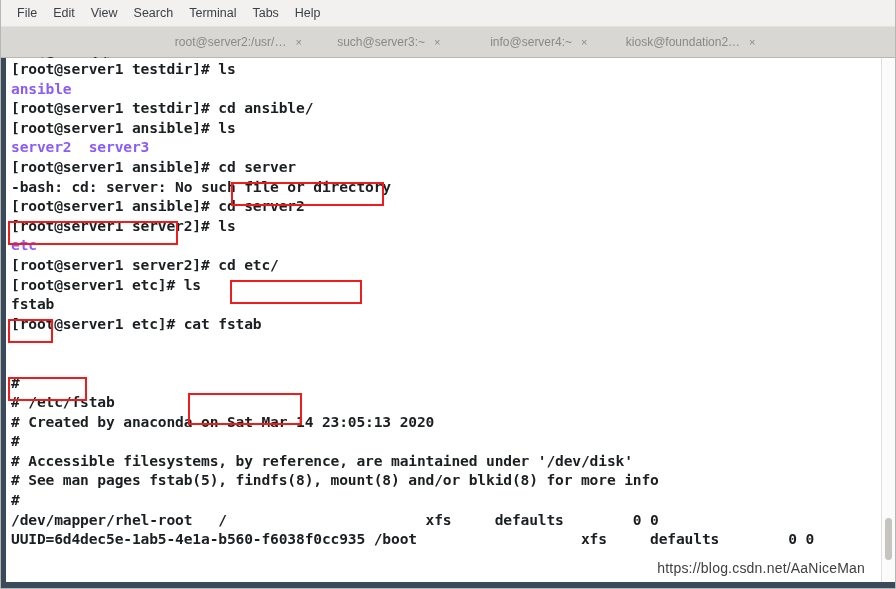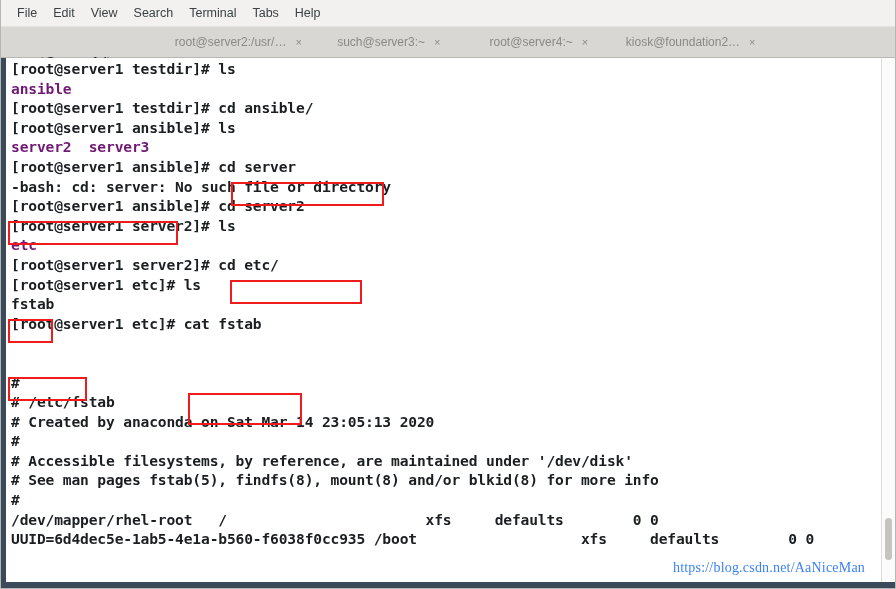--- a/index.html
+++ b/index.html
@@ -151,21 +151,21 @@
     font-family: "DejaVu Sans Mono", "Liberation Mono", monospace;
     font-size: 14.6px;
     font-weight: bold;
     line-height: 19.6px;
     color: #1b1f21;
     white-space: pre;
     letter-spacing: -0.15px;
     padding-left: 3px;
   }
   .tline { height: 19.6px; }
-  .blue { color: #701a75; }
+  .blue { color: #8b5cf6; }
 
   
   #scrollbar {
     width: 13px;
     flex: 0 0 13px;
     background: #fbfbfb;
     border-left: 1px solid #e0dedb;
     position: relative;
   }
   #scroll-thumb {
@@ -185,23 +185,23 @@
     box-sizing: border-box;
     pointer-events: none;
     background: transparent;
   }
 
   
   #watermark {
     position: absolute;
     right: 16px;
     bottom: 6px;
-    font-family: Liberation Serif, serif;
+    font-family: Liberation Sans, sans-serif;
     font-size: 14px;
-    color: #3b82f6;
+    color: #404040;
     letter-spacing: 0.2px;
     white-space: nowrap;
   }
 
   
   #bottombar {
     height: 6px;
     min-height: 6px;
     background: #3b4a5a;
   }
@@ -229,21 +229,21 @@
     </div>
     <div class="tab" style="min-width:150px;justify-content:space-between;">
       <span>root@server2:/usr/…</span>
       <span class="tab-close">×</span>
     </div>
     <div class="tab" style="min-width:150px;">
       <span>such@server3:~</span>
       <span class="tab-close">×</span>
     </div>
     <div class="tab" style="min-width:150px;">
-      <span>root@server4:~</span>
+      <span>info@server4:~</span>
       <span class="tab-close">×</span>
     </div>
     <div class="tab" style="min-width:150px;">
       <span>kiosk@foundation2…</span>
       <span class="tab-close">×</span>
     </div>
     <div id="tab-spacer"></div>
   </div>
 
   <div id="term-wrap">

